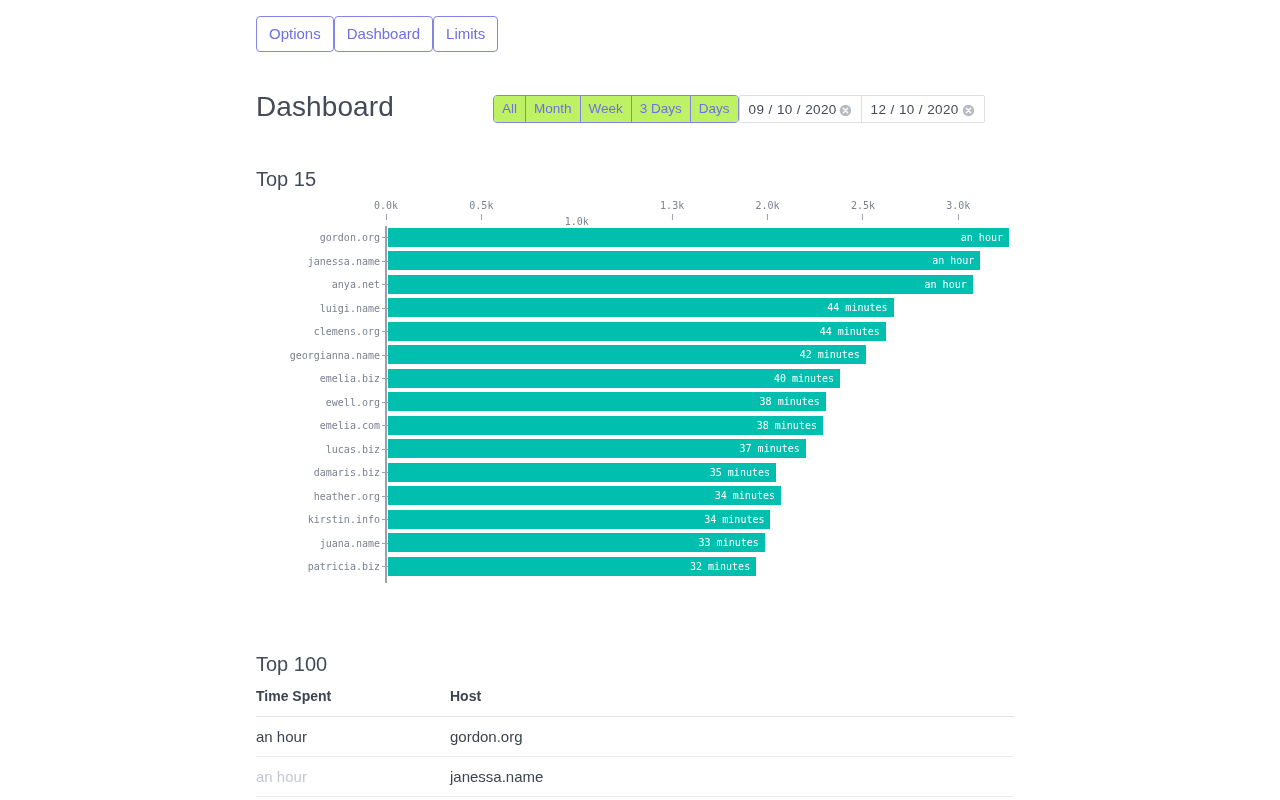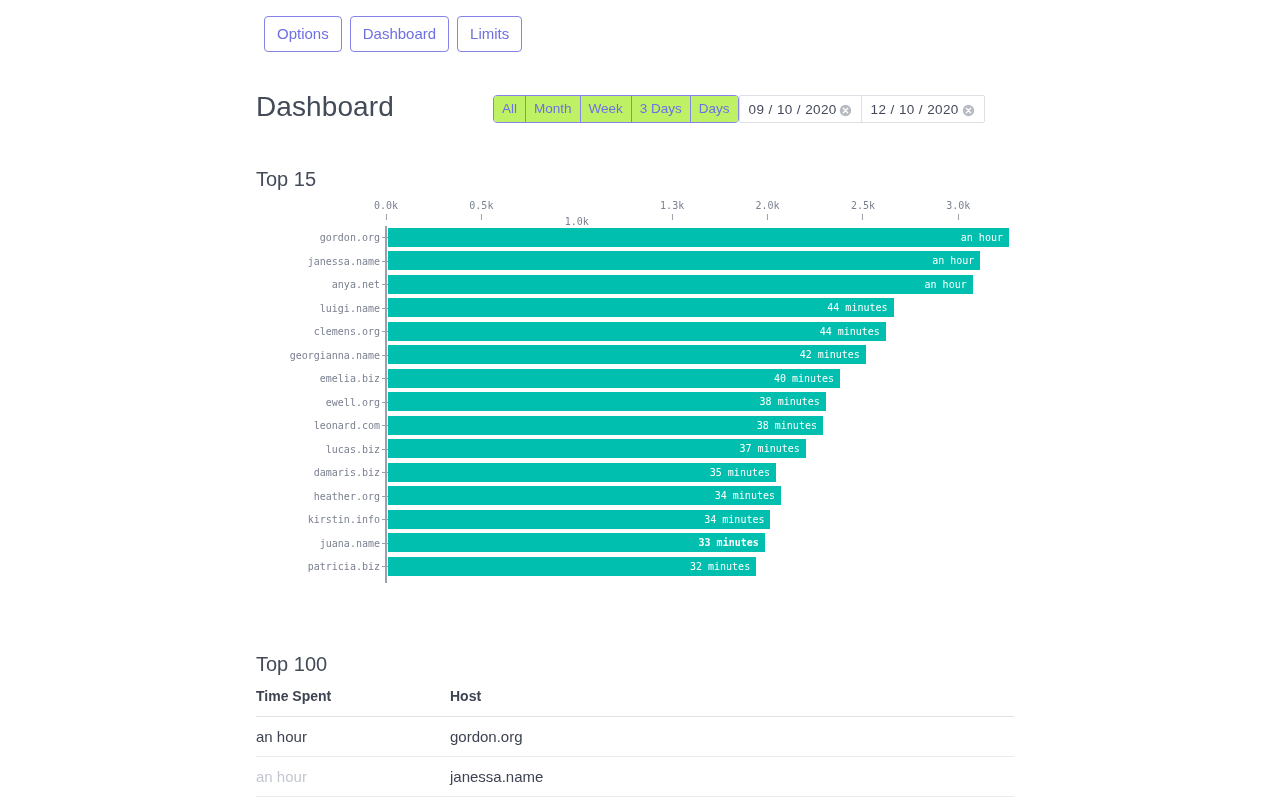--- a/index.html
+++ b/index.html
@@ -12,24 +12,24 @@
     height: 800px;
     font-family: "Liberation Sans", sans-serif;
     color: #3d4350;
     overflow: hidden;
     position: relative;
   }
 
   
   .nav {
     position: absolute;
-    left: 264px;
+    left: 256px;
     top: 16px;
     display: flex;
-    gap: 8px;
+    gap: 0;
   }
   .nav-btn {
     border: 1px solid #8585e8;
     border-radius: 4px;
     color: #6f6fe4;
     background: #ffffff;
     font-size: 15px;
     line-height: 1;
     padding: 9px 12px 10px 12px;
     cursor: pointer;
@@ -361,21 +361,21 @@
         <div class="bar-row">
           <div class="bar-label">ewell.org</div>
           <div class="bar-tick"></div>
           <div class="bar-wrap">
             <div class="bar" style="width: 437.815px; background: rgb(0, 191, 174);">
               <span class="bar-value">38 minutes</span>
             </div>
           </div>
         </div>
         <div class="bar-row">
-          <div class="bar-label">leonard.com</div>
+          <div class="bar-label">emelia.com</div>
           <div class="bar-tick"></div>
           <div class="bar-wrap">
             <div class="bar" style="width: 434.954px; background: rgb(0, 191, 174);">
               <span class="bar-value">38 minutes</span>
             </div>
           </div>
         </div>
         <div class="bar-row">
           <div class="bar-label">lucas.biz</div>
           <div class="bar-tick"></div>
@@ -409,21 +409,21 @@
           <div class="bar-wrap">
             <div class="bar" style="width: 382.492px; background: rgb(0, 191, 174);">
               <span class="bar-value">34 minutes</span>
             </div>
           </div>
         </div>
         <div class="bar-row">
           <div class="bar-label">juana.name</div>
           <div class="bar-tick"></div>
           <div class="bar-wrap">
-            <div class="bar" style="width: 376.769px; background: rgb(0, 191, 174); font-weight: bold;">
+            <div class="bar" style="width: 376.769px; background: rgb(0, 191, 174);">
               <span class="bar-value">33 minutes</span>
             </div>
           </div>
         </div>
         <div class="bar-row">
           <div class="bar-label">patricia.biz</div>
           <div class="bar-tick"></div>
           <div class="bar-wrap">
             <div class="bar" style="width: 368.185px; background: rgb(0, 191, 174);">
               <span class="bar-value">32 minutes</span>

